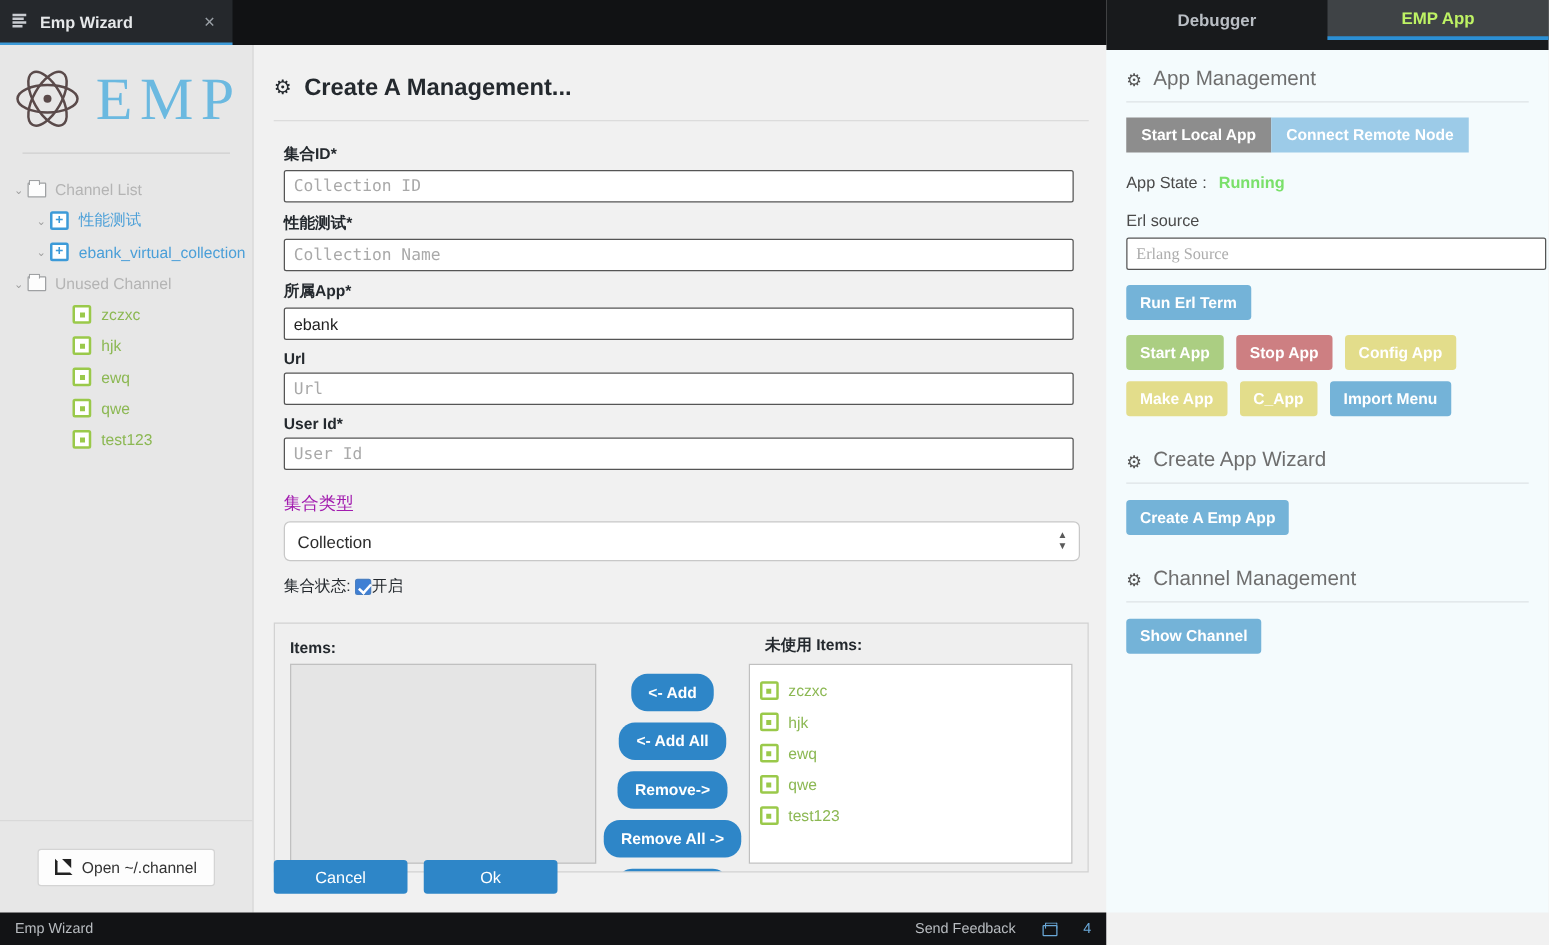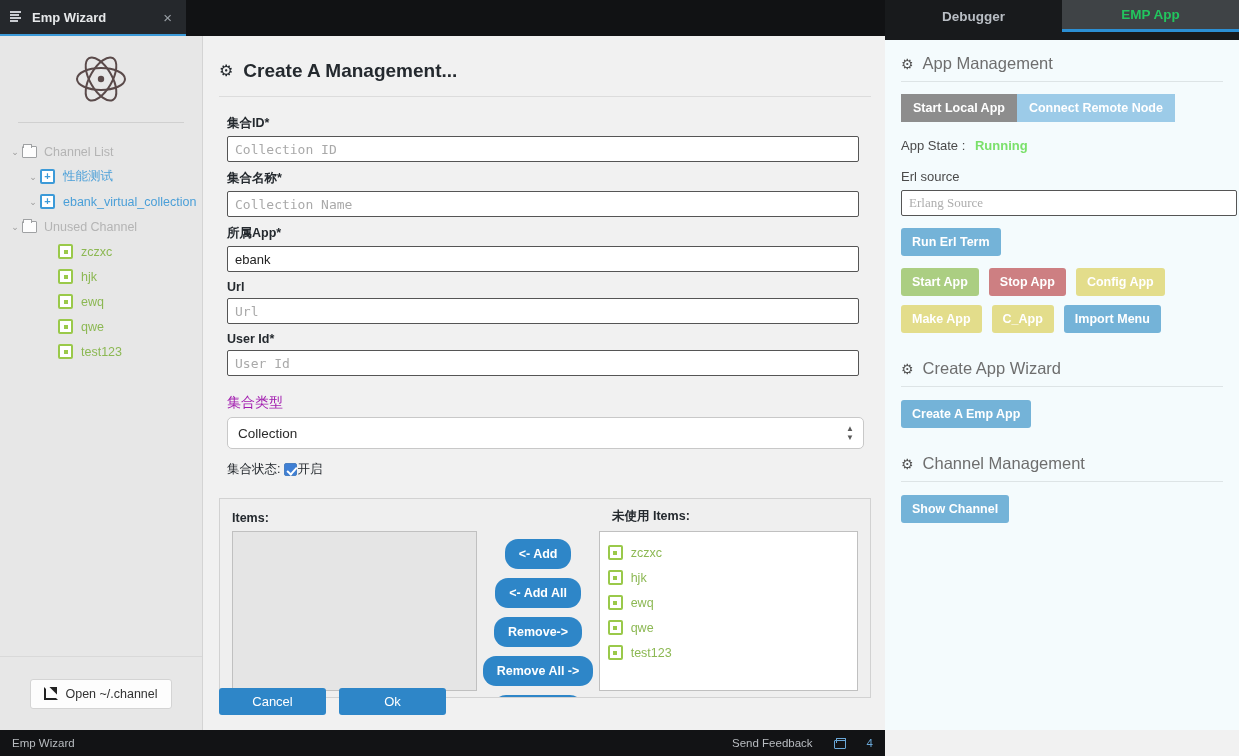--- a/index.html
+++ b/index.html
@@ -36,21 +36,21 @@
 
   
   .rtabs {
     position: absolute; top: 0; left: 885px; width: 354px; height: 40px;
     background: #181a1c; display: flex;
   }
   .rtab {
     width: 177px; height: 32px; display: flex; align-items: center; justify-content: center;
     color: #b9bec4; font-size: 13.5px; font-weight: bold; cursor: pointer;
   }
-  .rtab.active { background: #3f4346; color: #22c55e; border-bottom: 3px solid #2b8fd4; }
+  .rtab.active { background: #3f4346; color: #bef264; border-bottom: 3px solid #2b8fd4; }
 
   
   .sidebar {
     position: absolute; top: 36px; left: 0; width: 203px; height: 694px;
     background: #e7e7e7; border-right: 1px solid #d4d4d4;
   }
   .logo-wrap { height: 86px; display: flex; align-items: center; justify-content: center; gap: 10px; }
   .logo-text {
     font-family: "Liberation Serif", serif; font-size: 48px; color: #6bb9e0;
     letter-spacing: 6px; font-weight: normal;
@@ -256,20 +256,21 @@
   <div class="sidebar">
     <div class="logo-wrap">
       <svg width="58" height="52" viewBox="0 0 58 52">
         <g fill="none" stroke="#5a4a4a" stroke-width="2">
           <ellipse cx="29" cy="26" rx="24" ry="11"></ellipse>
           <ellipse cx="29" cy="26" rx="24" ry="11" transform="rotate(60 29 26)"></ellipse>
           <ellipse cx="29" cy="26" rx="24" ry="11" transform="rotate(120 29 26)"></ellipse>
         </g>
         <circle cx="29" cy="26" r="3.2" fill="#5a4a4a"></circle>
       </svg>
+      <span class="logo-text">EMP</span>
     </div>
     <div class="logo-divider"></div>
     <div class="tree" id="tree">
         <div class="tnode lvl1">
           <span class="caret">⌄</span>
           <span class="folder-icon"></span>
           <span class="tlabel-gray">Channel List</span>
         </div>
         <div class="tnode lvl2">
           <span class="caret">⌄</span>
@@ -323,21 +324,21 @@
 
   <div class="main">
     <div class="form-head">
       <span class="gear">⚙</span>
       <h1>Create A Management...</h1>
     </div>
 
     <div class="fields" id="fields">
         <div class="flabel">集合ID*</div>
         <input class="finput" placeholder="Collection ID" style="">
-        <div class="flabel">集合名称*</div>
+        <div class="flabel">性能测试*</div>
         <input class="finput" placeholder="Collection Name" style="">
         <div class="flabel">所属App*</div>
         <input class="finput filled" value="ebank" style="">
         <div class="flabel">Url</div>
         <input class="finput" placeholder="Url" style="">
         <div class="flabel">User Id*</div>
         <input class="finput" placeholder="User Id" style="">
       </div>
 
     <div class="fields" style="padding-top:0">

